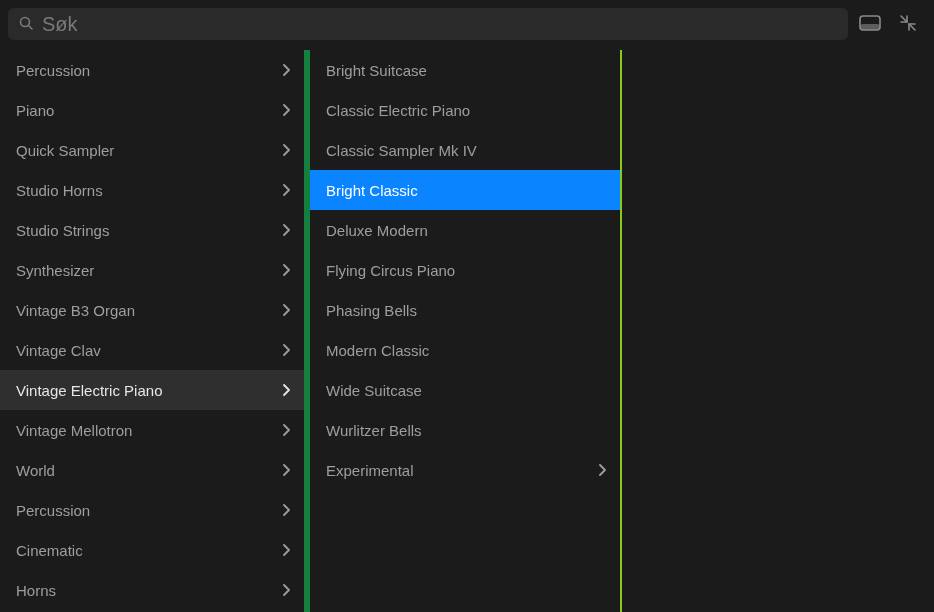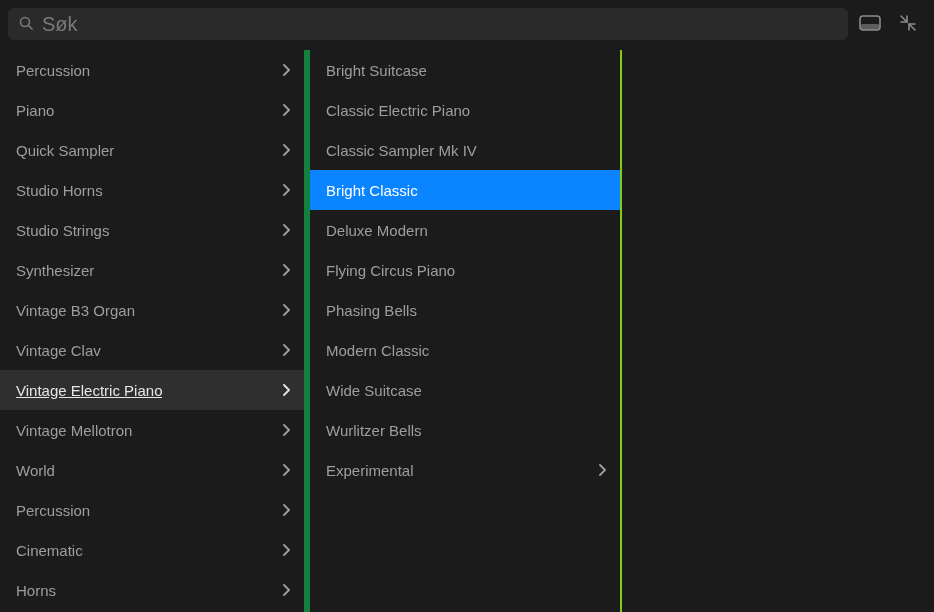--- a/index.html
+++ b/index.html
@@ -74,21 +74,20 @@
     justify-content: space-between;
     height: 40px;
     padding: 0 14px 0 16px;
     cursor: pointer;
     color: #9e9e9e;
   }
   .row .label { white-space: nowrap; overflow: hidden; text-overflow: ellipsis; }
   .row.hover-sel {
     background: #2f2f2f;
     color: #e6e6e6;
-    text-decoration: underline;
   }
   .row.blue-sel {
     background: #0a84ff;
     color: #ffffff;
   }
   .chev {
     flex: 0 0 auto;
     display: flex;
     align-items: center;
   }

